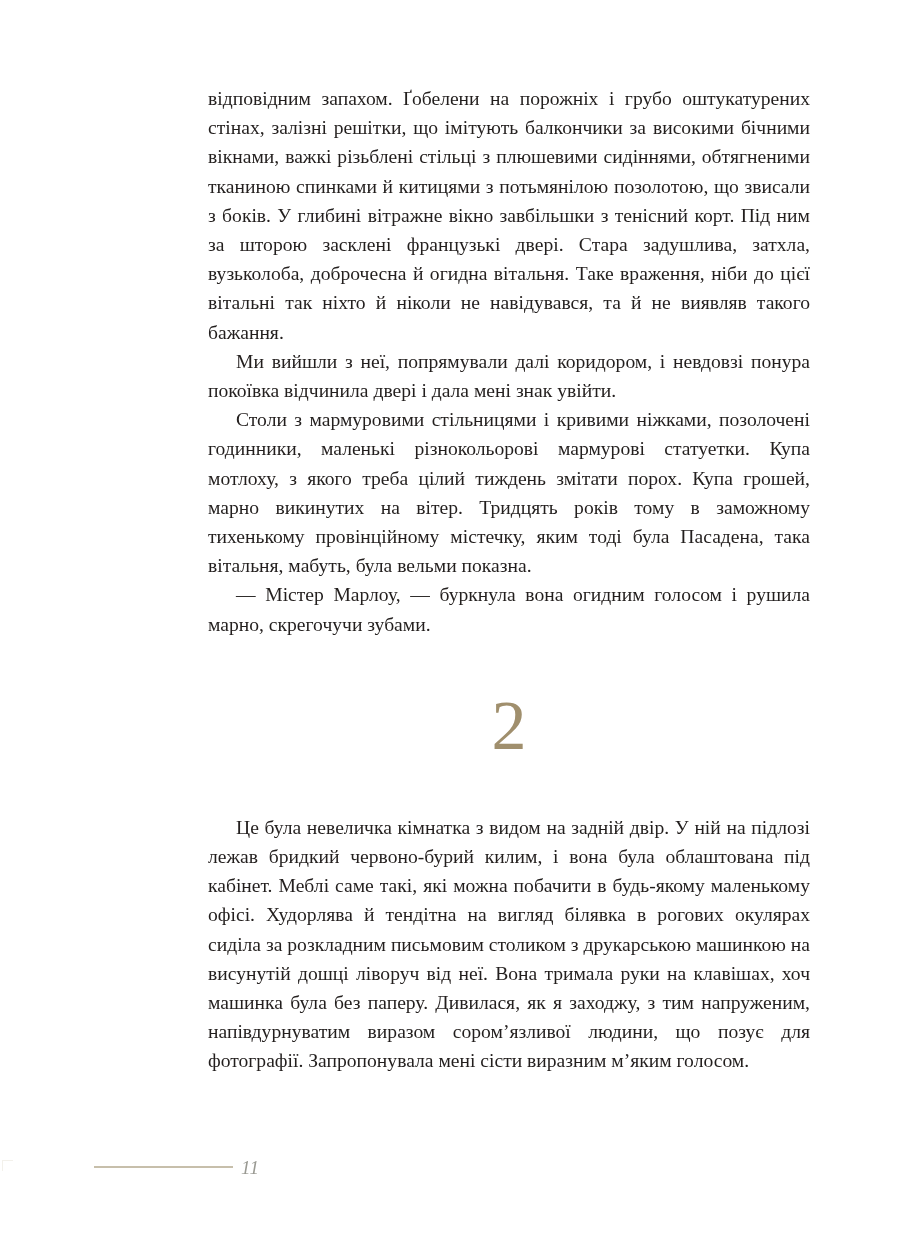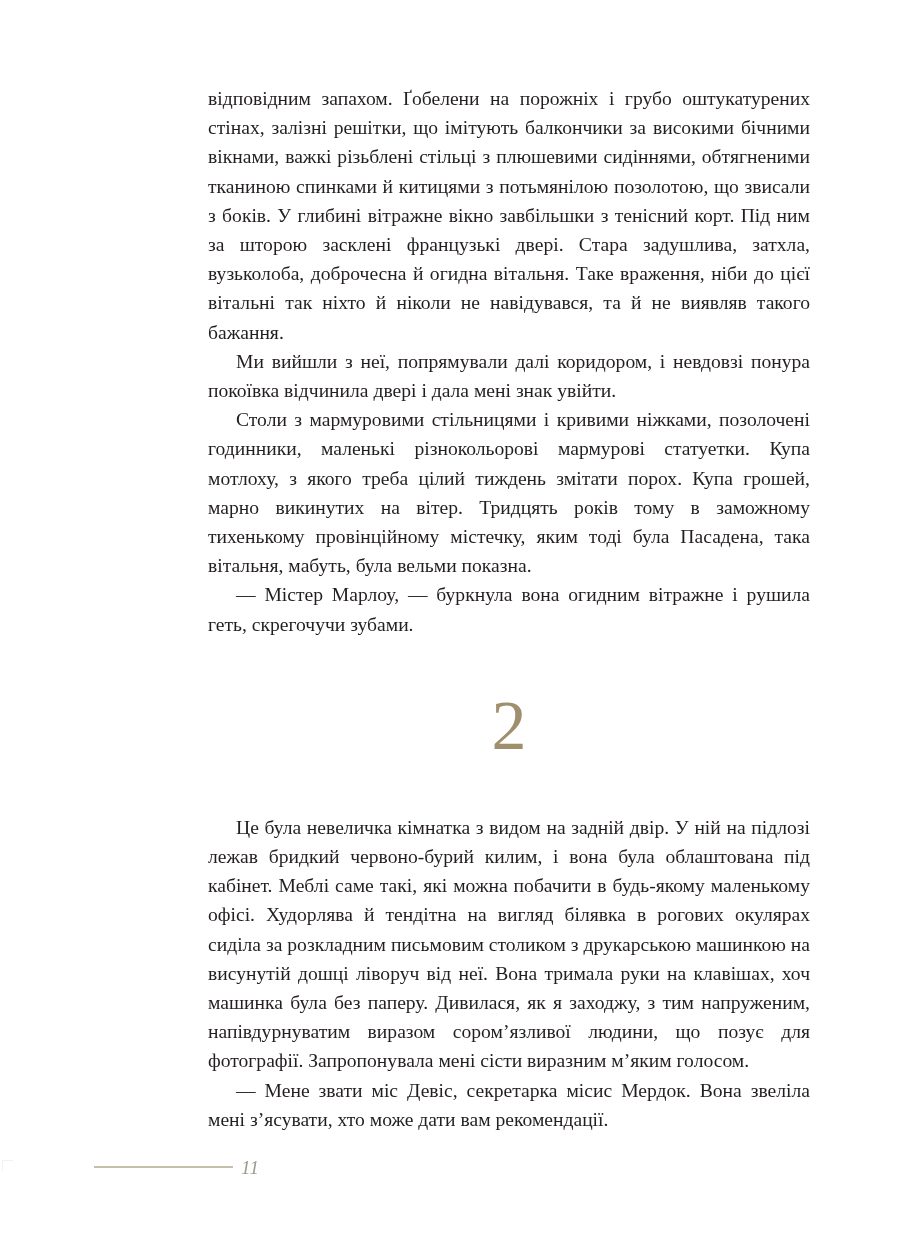--- a/index.html
+++ b/index.html
@@ -97,31 +97,30 @@
 <div class="page">
 
   <div class="textblock">
 
     <p class="para">відповідним запахом. Ґобелени на порожніх і грубо оштукатурених стінах, залізні решітки, що імітують балкончики за високими бічними вікнами, важкі різьблені стільці з плюшевими сидіннями, обтягненими тканиною спинками й китицями з потьмянілою позолотою, що звисали з боків. У глибині вітражне вікно завбільшки з тенісний корт. Під ним за шторою засклені французькі двері. Стара задушлива, затхла, вузьколоба, доброчесна й огидна вітальня. Таке враження, ніби до цієї вітальні так ніхто й ніколи не навідувався, та й не виявляв такого бажання.</p>
 
     <p class="para indent">Ми вийшли з неї, попрямували далі коридором, і невдовзі понура покоївка відчинила двері і дала мені знак увійти.</p>
 
     <p class="para indent">Столи з мармуровими стільницями і кривими ніжками, позолочені годинники, маленькі різнокольорові мармурові статуетки. Купа мотлоху, з якого треба цілий тиждень змітати порох. Купа грошей, марно викинутих на вітер. Тридцять років тому в заможному тихенькому провінційному містечку, яким тоді була Пасадена, така вітальня, мабуть, була вельми показна.</p>
 
-    <p class="para indent">— Містер Марлоу, — буркнула вона огидним вітражне і рушила геть, скрегочучи зубами.</p>
+    <p class="para indent">— Містер Марлоу, — буркнула вона огидним голосом і рушила марно, скрегочучи зубами.</p>
 
     <div class="spacer-before-chapter"></div>
 
     <div class="chapter-mark">2</div>
 
     <div class="spacer-after-chapter"></div>
 
     <p class="para indent">Це була невеличка кімнатка з видом на задній двір. У ній на підлозі лежав бридкий червоно-бурий килим, і вона була облаштована під кабінет. Меблі саме такі, які можна побачити в будь-якому маленькому офісі. Худорлява й тендітна на вигляд білявка в рогових окулярах сиділа за розкладним письмовим столиком з друкарською машинкою на висунутій дошці ліворуч від неї. Вона тримала руки на клавішах, хоч машинка була без паперу. Дивилася, як я заходжу, з тим напруженим, напівдурнуватим виразом соромʼязливої людини, що позує для фотографії. Запропонувала мені сісти виразним мʼяким голосом.</p>
 
-    <p class="para indent">— Мене звати міс Девіс, секретарка місис Мердок. Вона звеліла мені зʼясувати, хто може дати вам рекомендації.</p>
 
   </div>
 
   <div class="footer">
     <div class="footer-rule"></div>
     <div class="folio">11</div>
   </div>
 
   <div class="edge-mark"></div>
 

